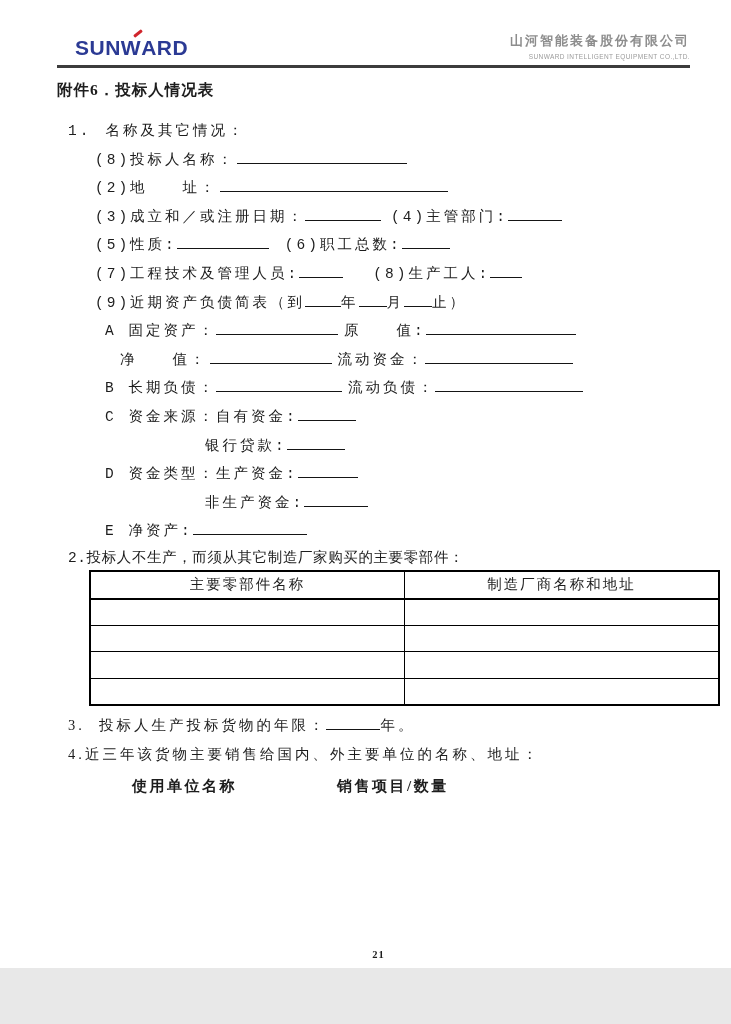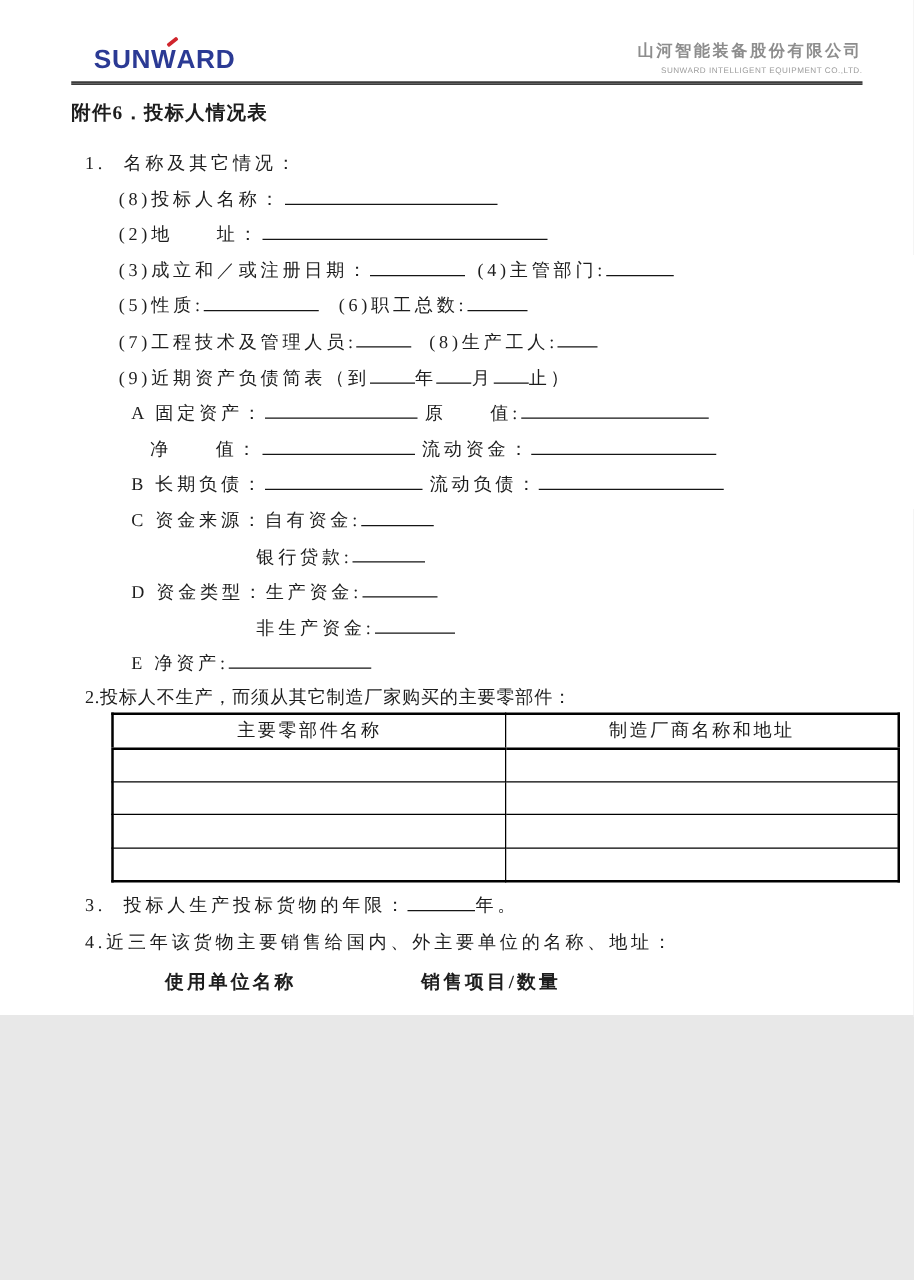--- a/index.html
+++ b/index.html
@@ -2,21 +2,21 @@
 <html style="--logo-blue: #2b3a94; --logo-red: #d0252c; --company-gray: #8d8d8d; --ink: #1d1d1d; --rule: #3c3c3c; --line: #151515;"><head>
 <meta charset="utf-8">
 <style>
   :root{
     --logo-blue:#2b3a94; --logo-red:#d0252c; --company-gray:#8d8d8d;
     --ink:#1d1d1d; --rule:#3c3c3c; --line:#151515;
   }
   *{margin:0;padding:0;box-sizing:border-box;}
   html,body{background:#e8e8e8;}
   .page{
-    width:731px;height:812px;background:#ffffff;position:relative;overflow:hidden;
+    width:731px;height:968px;background:#ffffff;position:relative;overflow:hidden;
     font-family:"Liberation Serif","DejaVu Serif",serif;color:var(--ink);margin:0 auto;
   }
   .content{padding:0 41px 0 57px;}
   
   .header{display:flex;justify-content:space-between;align-items:flex-end;margin-top:14px;height:46px;}
   .logo-wrap{margin-left:18px;}
   .logo{font-family:"Liberation Sans",sans-serif;font-weight:800;font-size:21px;
         color:var(--logo-blue);letter-spacing:.5px;white-space:nowrap;}
   .logo-w{position:relative;display:inline-block;}
   .logo-accent{position:absolute;top:-4px;right:-2px;width:10px;height:3px;
@@ -24,21 +24,21 @@
   .company{text-align:right;}
   .company-cn{font-family:"Liberation Sans",sans-serif;font-size:13px;font-weight:bold;
         color:var(--company-gray);letter-spacing:2px;}
   .company-en{font-family:"Liberation Sans",sans-serif;font-size:6.5px;color:#9b9b9b;
         letter-spacing:.4px;margin-top:3px;}
   .header-rule{margin-top:5px;height:3px;border-top:2.5px solid var(--rule);border-bottom:1px solid var(--rule);}
   
   .attach-heading{margin-top:12px;font-size:15.5px;font-weight:bold;letter-spacing:1px;}
   .doc-title{margin-top:24px;text-align:center;font-size:18.5px;font-weight:bold;letter-spacing:3px;}
   
-  .form-top{margin-top:16px;}
+  .form-top{margin-top:16px;font-family:Liberation Mono, monospace;}
   .fline{white-space:nowrap;height:28.6px;line-height:28.6px;}
   .ft{font-size:14.5px;letter-spacing:3px;}
   .l-num{padding-left:11px;}
   .l-sub{padding-left:38px;}
   .l-abc{padding-left:48px;}
   .l-abc2{padding-left:63px;}
   .l-ind2{padding-left:148px;}
   .l-tight{height:24px;line-height:24px;}
   .l-tight .ft{letter-spacing:.6px;}
   .blank{display:inline-block;height:15px;border-bottom:1.5px solid var(--line);}
@@ -71,21 +71,21 @@
     <div class="header-rule"></div>
 
     <div class="attach-heading">附件6．投标人情况表</div>
 
     <div class="form-top">
         <div class="fline l-num"><span class="ft">1.</span><span class="ft" style="margin-left: 14px;">名称及其它情况：</span></div>
         <div class="fline l-sub"><span class="ft">(8)投标人名称：</span><span class="blank" style="width: 170px; margin-left: 2px;"></span></div>
         <div class="fline l-sub"><span class="ft">(2)地　　址：</span><span class="blank" style="width: 228px; margin-left: 2px;"></span></div>
         <div class="fline l-sub"><span class="ft">(3)成立和／或注册日期：</span><span class="blank" style="width: 76px;"></span><span class="ft" style="margin-left: 10px;">(4)主管部门:</span><span class="blank" style="width: 54px;"></span></div>
         <div class="fline l-sub"><span class="ft">(5)性质:</span><span class="blank" style="width: 92px;"></span><span class="ft" style="margin-left: 16px;">(6)职工总数:</span><span class="blank" style="width: 48px;"></span></div>
-        <div class="fline l-sub"><span class="ft">(7)工程技术及管理人员:</span><span class="blank" style="width: 44px;"></span><span class="ft" style="margin-left: 14px;">(8)生产工人:</span><span class="blank" style="width: 32px;"></span></div>
+        <div class="fline l-sub"><span class="ft">(7)工程技术及管理人员:</span><span class="blank" style="width: 44px;"></span><span class="ft" style="margin-left: 30px;">(8)生产工人:</span><span class="blank" style="width: 32px;"></span></div>
         <div class="fline l-sub"><span class="ft">(9)近期资产负债简表（到</span><span class="blank" style="width: 36px;"></span><span class="ft">年</span><span class="blank" style="width: 28px;"></span><span class="ft">月</span><span class="blank" style="width: 28px;"></span><span class="ft">止）</span></div>
         <div class="fline l-abc"><span class="ft">A 固定资产：</span><span class="blank" style="width: 122px;"></span><span class="ft" style="margin-left: 6px;">原　　值:</span><span class="blank" style="width: 150px;"></span></div>
         <div class="fline l-abc2"><span class="ft">净　　值：</span><span class="blank" style="width: 122px; margin-left: 2px;"></span><span class="ft" style="margin-left: 6px; text-align: center;">流动资金：</span><span class="blank" style="width: 148px;"></span></div>
         <div class="fline l-abc"><span class="ft">B 长期负债：</span><span class="blank" style="width: 126px;"></span><span class="ft" style="margin-left: 6px;">流动负债：</span><span class="blank" style="width: 148px;"></span></div>
         <div class="fline l-abc"><span class="ft">C 资金来源：自有资金:</span><span class="blank" style="width: 58px;"></span></div>
         <div class="fline l-ind2"><span class="ft">银行贷款:</span><span class="blank" style="width: 58px;"></span></div>
         <div class="fline l-abc"><span class="ft">D 资金类型：生产资金:</span><span class="blank" style="width: 60px;"></span></div>
         <div class="fline l-ind2"><span class="ft">非生产资金:</span><span class="blank" style="width: 64px;"></span></div>
         <div class="fline l-abc"><span class="ft">E 净资产:</span><span class="blank" style="width: 114px;"></span></div>
         <div class="fline l-num l-tight"><span class="ft">2.投标人不生产，而须从其它制造厂家购买的主要零部件：</span></div>

